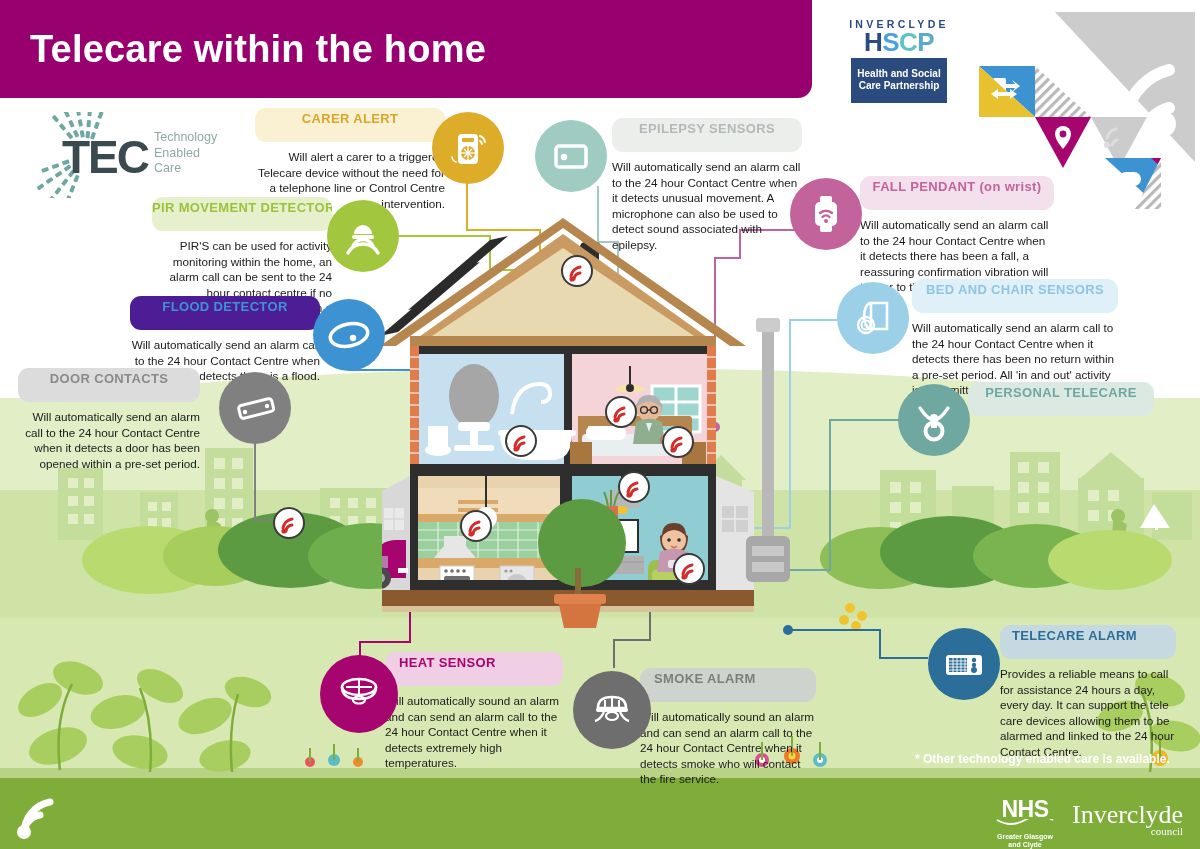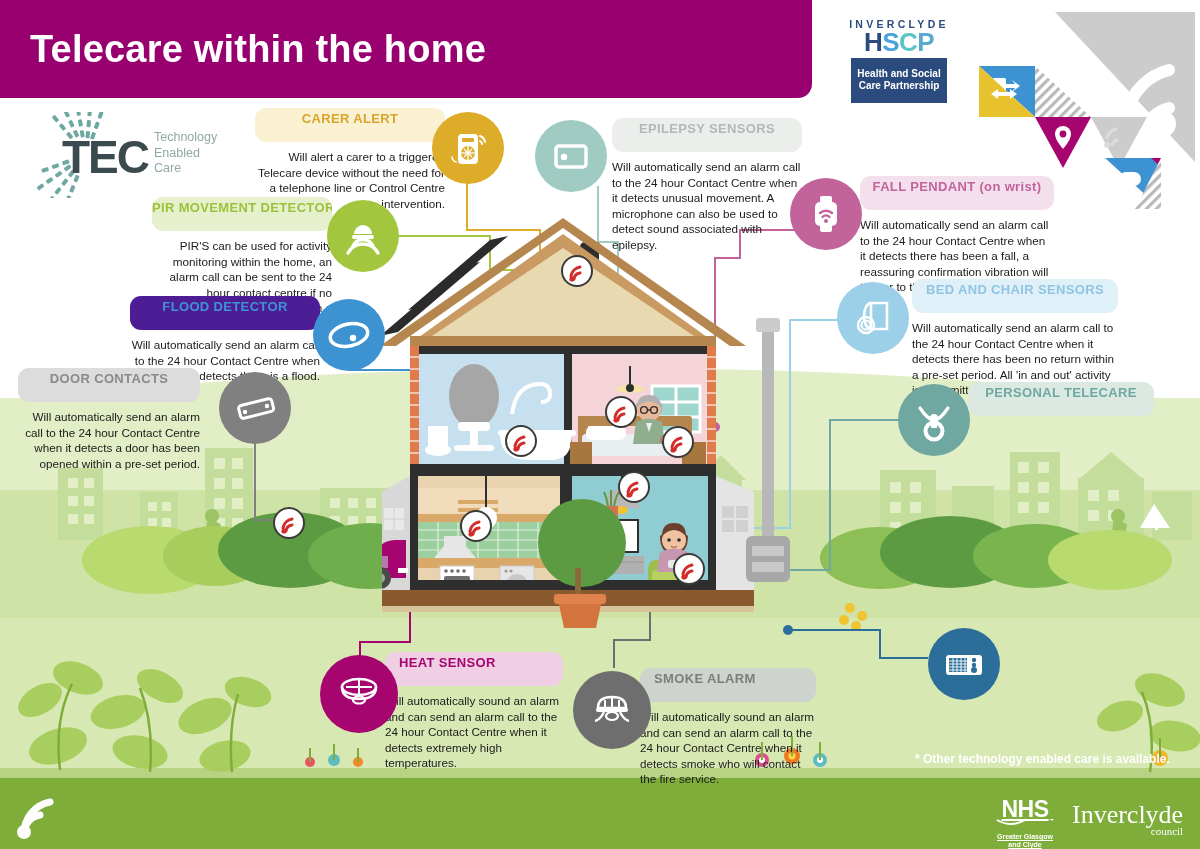--- a/index.html
+++ b/index.html
@@ -77,21 +77,21 @@
   .conn { position: absolute; left: 0; top: 0; width: 1200px; height: 849px; pointer-events: none; }
 
   
   .puck { position: absolute; width: 34px; height: 34px; }
 
   .footnote {
     position: absolute; left: 915px; top: 752px; width: 260px;
     color: #ffffff; font-size: 12px; font-weight: bold; text-align: left;
   }
 
-  .nhs { position: absolute; left: 985px; top: 798px; width: 80px; text-align: center; color: #fff; text-decoration: underline; }
+  .nhs { position: absolute; left: 985px; top: 798px; width: 80px; text-align: center; color: #fff; }
   .nhs-main { font-size: 23px; font-weight: bold; letter-spacing: -0.5px; line-height: 1; }
   .nhs-sub { font-size: 7px; font-weight: bold; line-height: 1.15; margin-top: 7px; }
   .inverclyde-logo { position: absolute; left: 1072px; top: 802px; color: #fff; }
   .inv-main { font-size: 26px; font-family: "Liberation Serif", serif; line-height: 1; }
   .inv-sub { font-size: 11px; font-family: "Liberation Serif", serif; text-align: right; margin-top: -3px; }
 
   .tec-wave-bl { position: absolute; left: 14px; top: 792px; width: 54px; height: 48px; }
 </style>
 </head>
 <body>
@@ -886,20 +886,24 @@
           <path d="M26 14 v10"></path>
           <path d="M33 16 v8"></path>
         </g>
       <rect x="10" y="24" width="32" height="4" rx="2" fill="#fff"></rect>
       <path d="M18 28 q-4 8 -9 9" fill="none" stroke="#fff" stroke-width="2.4"></path>
       <path d="M34 28 q4 8 9 9" fill="none" stroke="#fff" stroke-width="2.4"></path>
       <ellipse cx="26" cy="32" rx="6" ry="4" fill="none" stroke="#fff" stroke-width="2.2"></ellipse>
     </svg>
   </div>
 
+  <div class="card" style="left:1000px;top:625px;width:176px">
+    <div class="pill" style="background:#c7d9e0;color:#2b6e99;width:176px;text-align:left;padding-left:12px">TELECARE ALARM</div>
+    <div class="body l">Provides a reliable means to call for assistance 24 hours a day, every day. It can support  the tele care devices allowing them to be alarmed and linked to the 24 hour Contact Centre.</div>
+  </div>
   <div class="badge" style="left:928px;top:628px;width:72px;height:72px;background:#2b6e99">
     <svg width="48" height="48" viewBox="0 0 48 48">
       <rect x="6" y="15" width="36" height="20" rx="3" fill="#fff"></rect>
       <rect x="9" y="18" width="18" height="14" fill="#2b6e99"></rect>
       <g stroke="#fff" stroke-width="0.9">
         <path d="M9 21 h18"></path>
           <path d="M9 24 h18"></path>
           <path d="M9 27 h18"></path>
           <path d="M9 30 h18"></path>
         <path d="M13 18 v14"></path>

